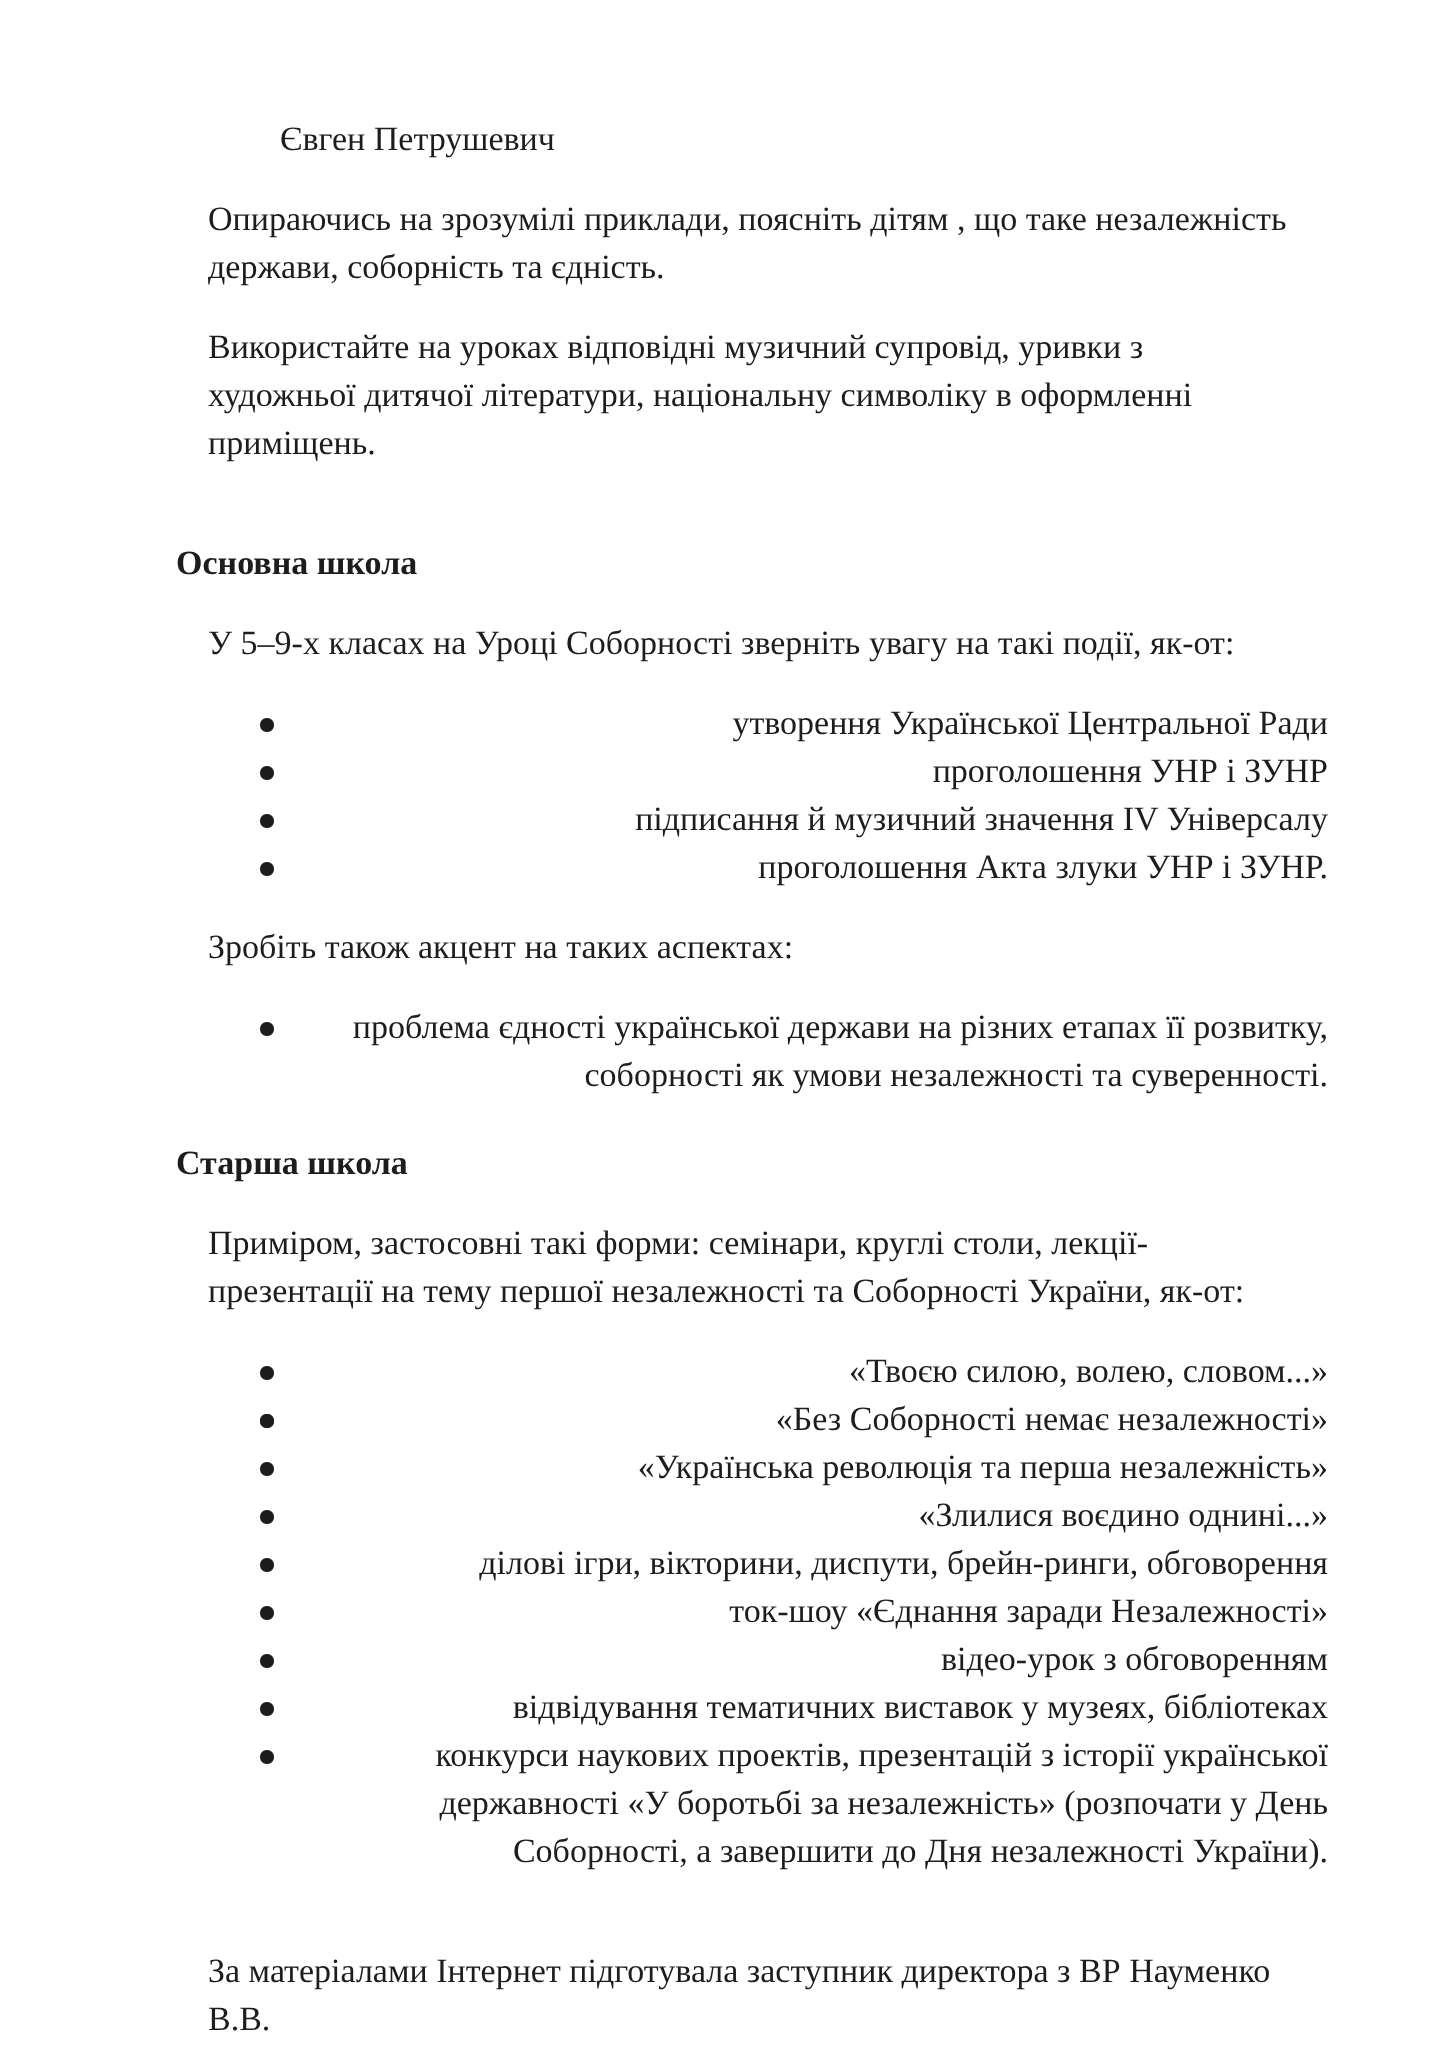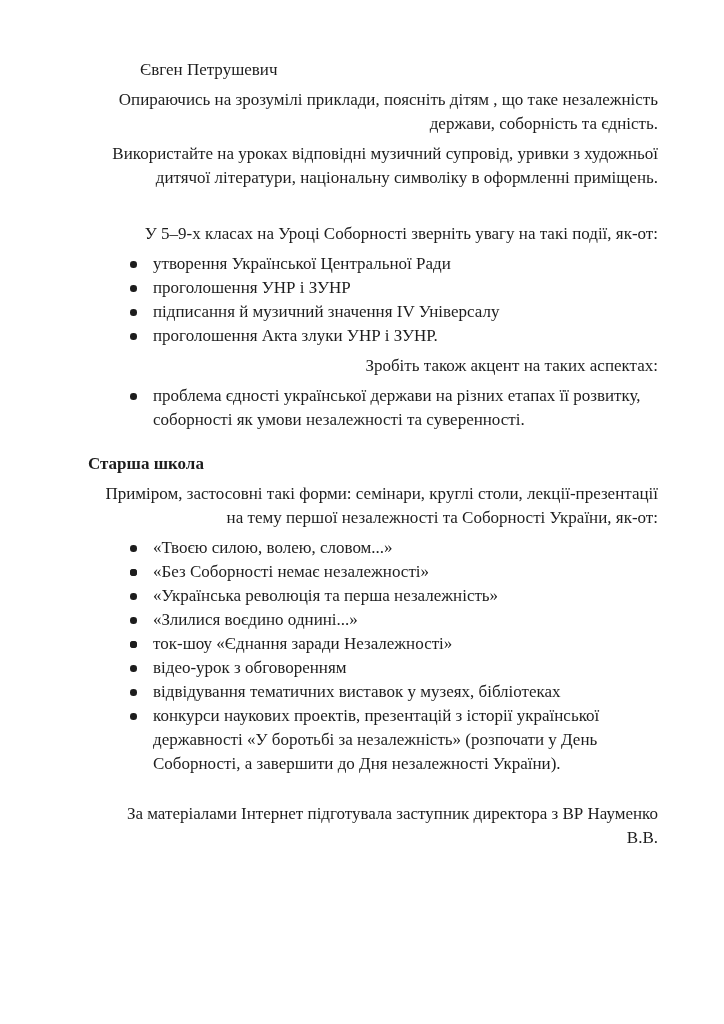--- a/index.html
+++ b/index.html
@@ -17,22 +17,22 @@
     color: #1d1d1d;
   }
   .page {
     box-sizing: border-box;
     width: 724px;
     height: 896px;
     padding: 58px 60px 0 88px;
     background: #ffffff;
   }
   .para {
-    margin: 6px;
-    text-align: right;
+    margin: 16px;
+    text-align: left;
   }
   .author-line {
     margin: 0;
     text-indent: 52px;
   }
   .section-heading {
     margin: 0;
     font-weight: bold;
   }
   .spacer {
@@ -40,61 +40,63 @@
   }
   ul.bullet-list {
     margin: 0;
     padding: 0;
     list-style: none;
   }
   ul.bullet-list li {
     position: relative;
     padding-left: 65px;
     margin: 0;
+    text-align: right;
   }
   .bullet-dot {
     position: absolute;
     left: 42px;
     top: 9px;
     width: 6.5px;
     height: 6.5px;
     border-radius: 50%;
     background: #1d1d1d;
   }
 </style>
 </head>
 <body>
 
 <div class="page">
   <div>
       <p class="author-line">Євген Петрушевич</p>
       <p class="para">Опираючись на зрозумілі приклади, поясніть дітям , що таке незалежність держави, соборність та єдність.</p>
       <p class="para">Використайте на уроках відповідні музичний супровід, уривки з художньої дитячої літератури, національну символіку в оформленні приміщень.</p>
       <div class="spacer"></div>
+      <p class="section-heading">Основна школа</p>
       <p class="para">У 5–9-х класах на Уроці Соборності зверніть увагу на такі події, як-от:</p>
       <ul class="bullet-list">
         <li><span class="bullet-dot"></span><span>утворення Української Центральної Ради</span></li>
         <li><span class="bullet-dot"></span><span>проголошення УНР і ЗУНР</span></li>
         <li><span class="bullet-dot"></span><span>підписання й музичний значення IV Універсалу</span></li>
         <li><span class="bullet-dot"></span><span>проголошення Акта злуки УНР і ЗУНР.</span></li>
       </ul>
       <p class="para">Зробіть також акцент на таких аспектах:</p>
       <ul class="bullet-list">
         <li><span class="bullet-dot"></span><span>проблема єдності української держави на різних етапах її розвитку, соборності як умови незалежності та суверенності.</span></li>
       </ul>
       <div class="spacer"></div>
       <p class="section-heading">Старша школа</p>
       <p class="para">Приміром, застосовні такі форми: семінари, круглі столи, лекції-презентації на тему першої незалежності та Соборності України, як-от:</p>
       <ul class="bullet-list">
         <li><span class="bullet-dot"></span><span>«Твоєю силою, волею, словом...»</span></li>
         <li><span class="bullet-dot"></span></li>
         <li><span class="bullet-dot"></span><span>«Без Соборності немає незалежності»</span></li>
         <li><span class="bullet-dot"></span><span>«Українська революція та перша незалежність»</span></li>
         <li><span class="bullet-dot"></span><span>«Злилися воєдино однині...»</span></li>
-        <li><span class="bullet-dot"></span></li>
+        <li><span class="bullet-dot"></span><span>ділові ігри, вікторини, диспути, брейн-ринги, обговорення</span></li>
         <li><span class="bullet-dot"></span><span>ток-шоу «Єднання заради Незалежності»</span></li>
         <li><span class="bullet-dot"></span><span>відео-урок з обговоренням</span></li>
         <li><span class="bullet-dot"></span><span>відвідування тематичних виставок у музеях, бібліотеках</span></li>
         <li><span class="bullet-dot"></span><span>конкурси наукових проектів, презентацій з історії української державності «У боротьбі за незалежність» (розпочати у День Соборності, а завершити до Дня незалежності України).</span></li>
       </ul>
       <div class="spacer"></div>
       <p class="para">За матеріалами Інтернет підготувала заступник директора з ВР Науменко В.В.</p>
     </div>
 </div>
 

